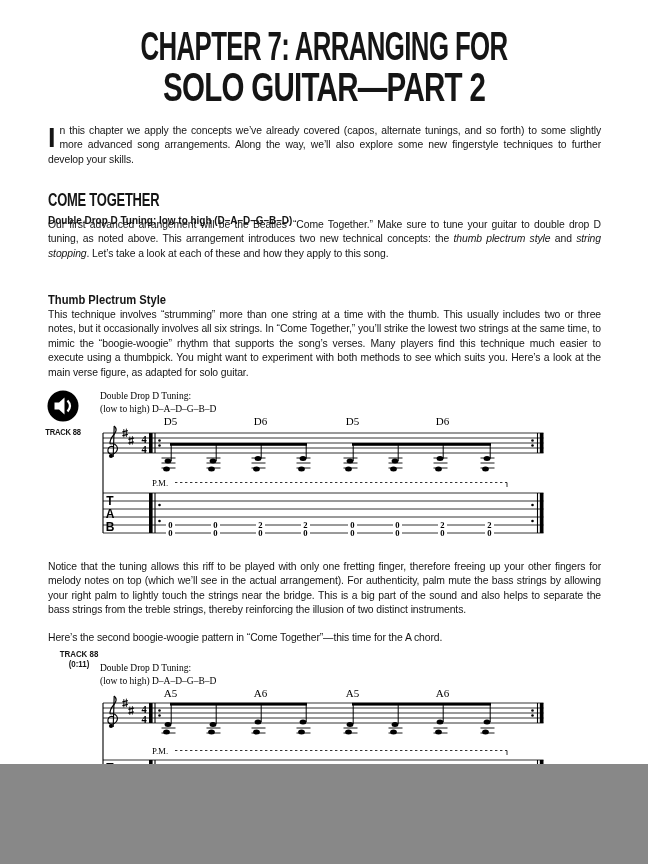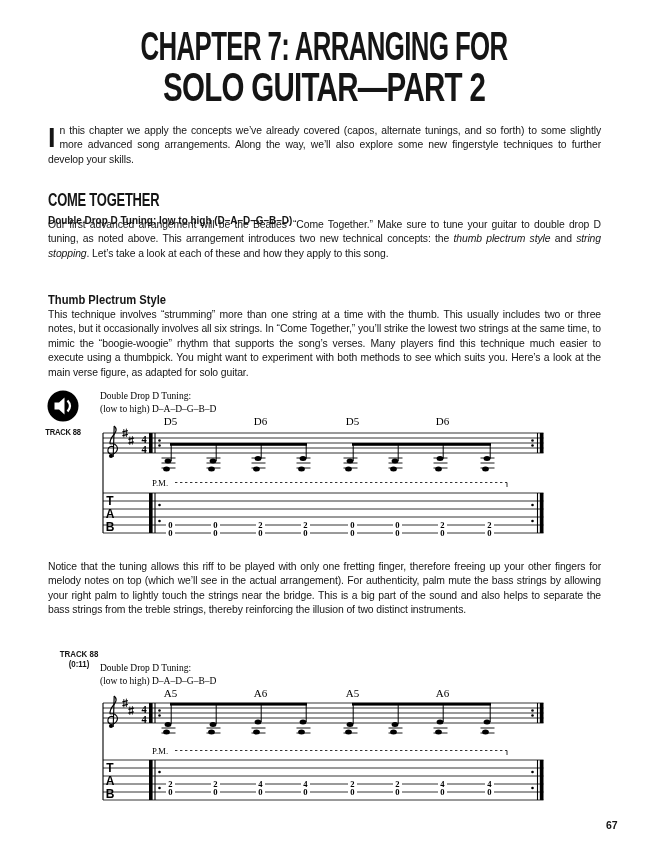--- a/index.html
+++ b/index.html
@@ -1,17 +1,17 @@
 <!DOCTYPE html>
 <html><head>
 <meta charset="utf-8">
 <style>
   html,body{margin:0;padding:0;background:#888;}
   .page{
-    position:relative; width:648px; height:864px; background:#ffffff;
+    position:relative; width:648px; height:764px; background:#ffffff;
     font-family:"Liberation Sans", sans-serif; color:#111; overflow:hidden;
     margin:0 auto;
   }
   
   .title-line{
     position:absolute; left:0; width:648px; text-align:center;
     font-weight:bold; font-size:41px; line-height:41px; color:#151515;
     letter-spacing:-1px; white-space:nowrap;
   }
   .t1{ top:26px;  transform:scaleX(0.63); transform-origin:324px 50%;}
@@ -297,20 +297,21 @@
       <g>
         <circle cx="437.5" cy="120" r="1.3"></circle>
           <circle cx="437.5" cy="136" r="1.3"></circle>
         <line class="thin" x1="442.5" y1="108" x2="442.5" y2="148"></line>
         <rect x="444.8" y="108" width="3.7" height="40" fill="#000"></rect>
       </g>
     </g>
   </svg>
 
   <p class="body" style="top:560px">Notice that the tuning allows this riff to be played with only one fretting finger, therefore freeing up your other fingers for melody notes on top (which we’ll see in the actual arrangement). For authenticity, palm mute the bass strings by allowing your right palm to lightly touch the strings near the bridge. This is a big part of the sound and also helps to separate the bass strings from the treble strings, thereby reinforcing the illusion of two distinct instruments.</p>
+  <p class="body" style="top:631px">Here’s the second boogie-woogie pattern in “Come Together”—this time for the A chord.</p>
 
   <div class="track-label2" style="left:48px; top:649px">
     <div>TRACK 88</div>
     <div>(0:11)</div>
   </div>
 
   <svg class="music" style="left:95px; top:660px" width="460" height="152" viewBox="0 0 460 152">
 
     <text class="mtxt" x="5" y="11">Double Drop D Tuning:</text>
     <text class="mtxt" x="5" y="24">(low to high) D–A–D–G–B–D</text>

